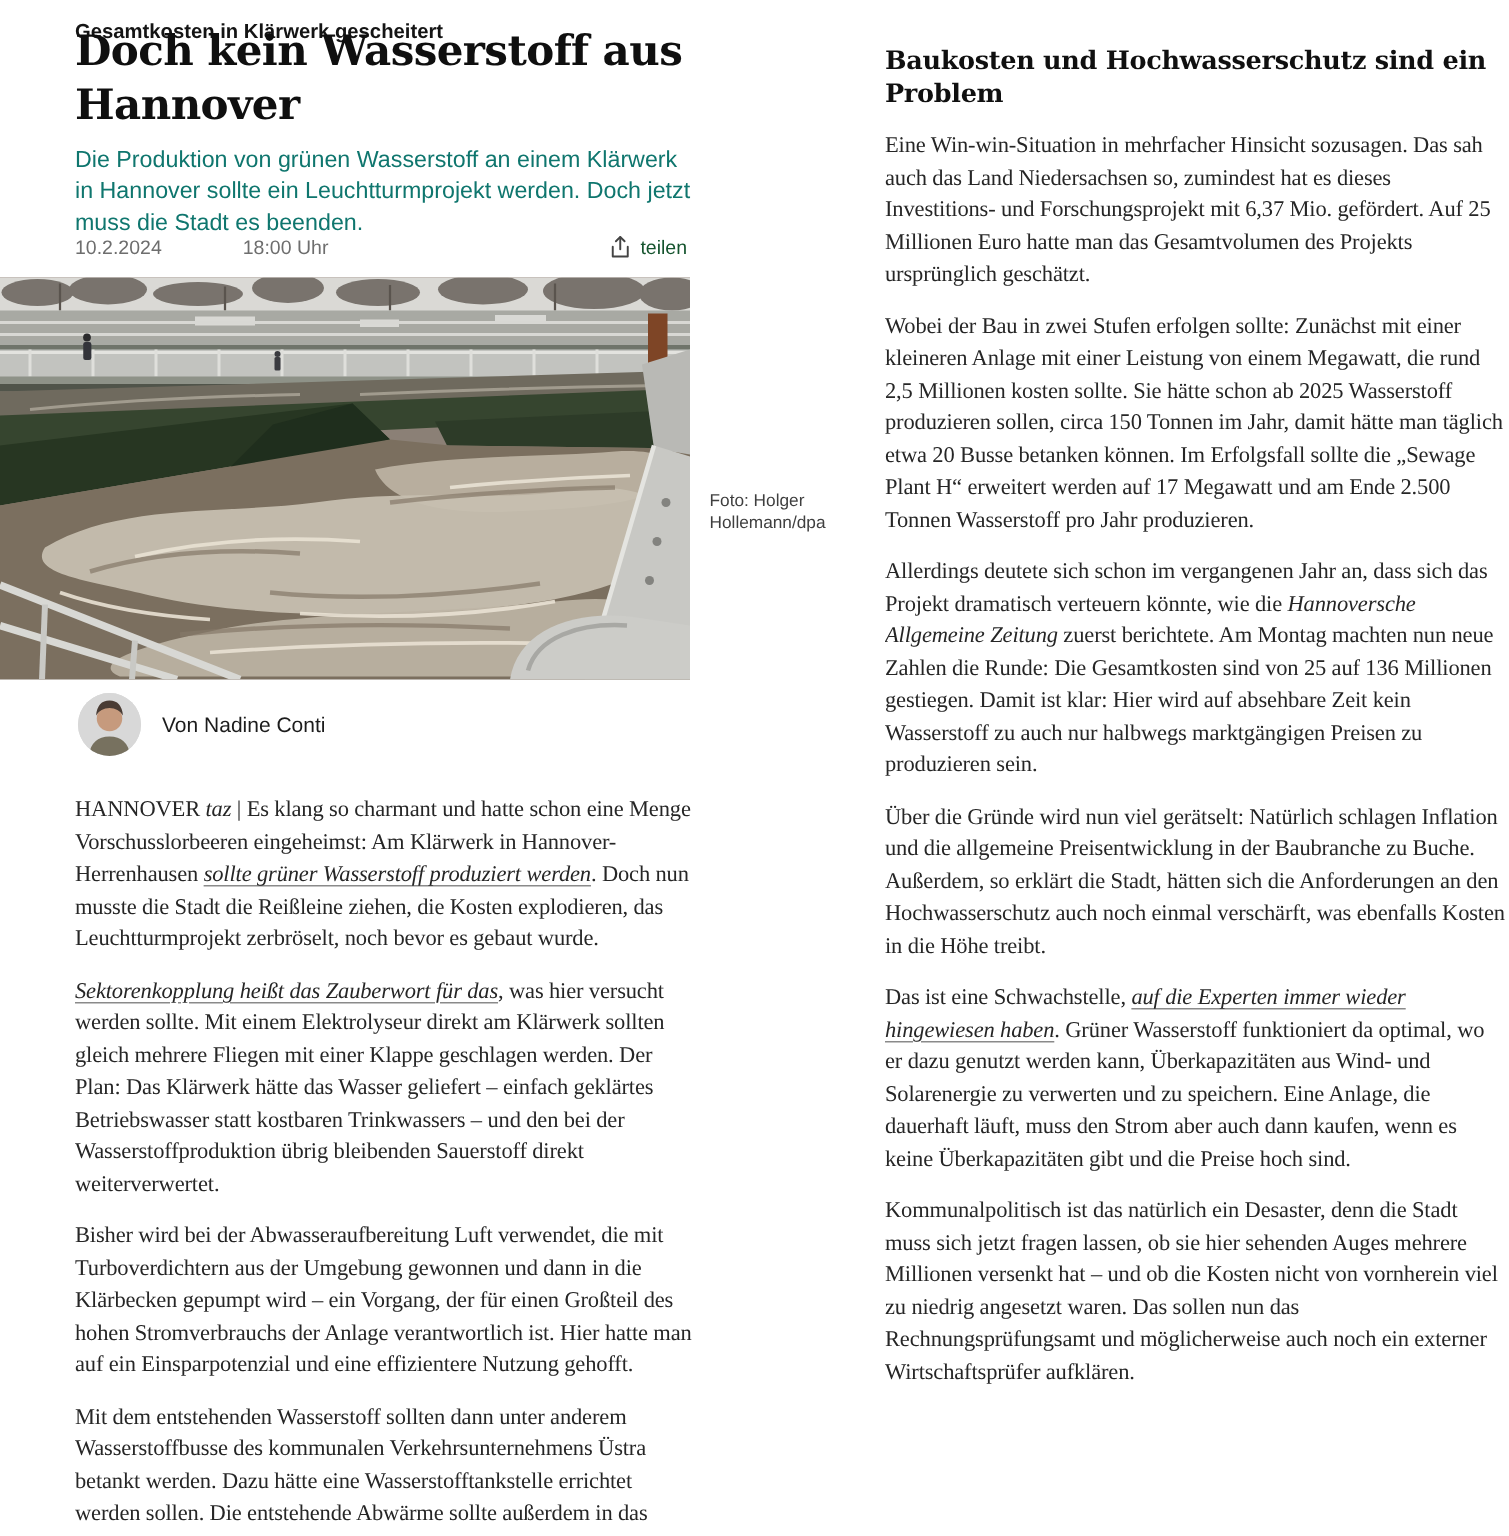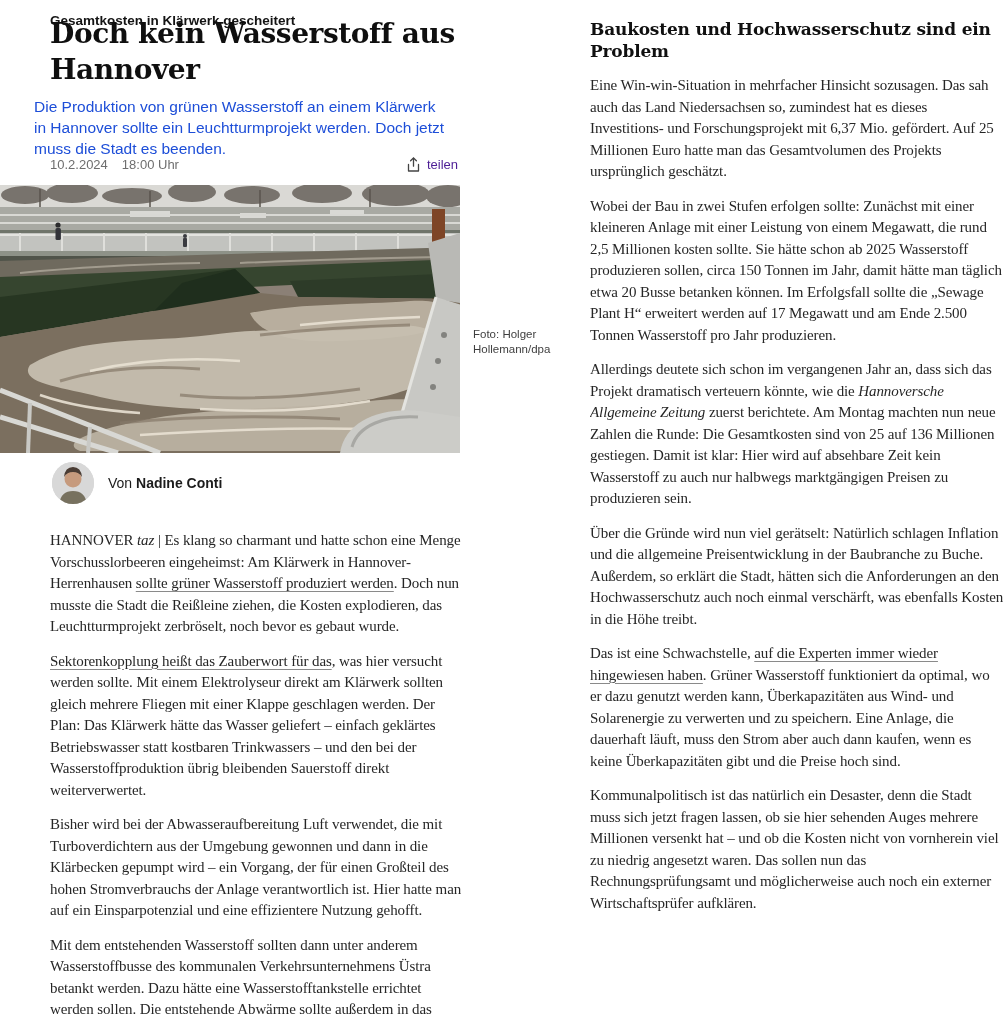--- a/index.html
+++ b/index.html
@@ -14,65 +14,65 @@
   
   .kicker {
     left:50px; top:12px; width:420px;
     font:600 13.5px/18px "Liberation Sans", sans-serif; color:#141414;
   }
   .headline {
     left:50px; top:16px; width:424px;
     font:700 28px/36px "DejaVu Serif", serif; letter-spacing:-0.4px; color:#0f0f0f;
   }
   .lede {
-    left:34px; top:96px; width:412px;
-    font:400 15.5px/21px "Liberation Sans", sans-serif; color:#1d4ed8;
+    left:50px; top:96px; width:412px;
+    font:400 15.5px/21px "Liberation Sans", sans-serif; color:#0f766e;
   }
   .meta {
     left:50px; top:156px; width:408px; display:flex; align-items:flex-start;
-    font:400 13px/18px "Liberation Sans", sans-serif; color:#6e6e6e;
+    font:400 13px/18px "Liberation Sans", sans-serif; color:#6e6e6e;gap:40px;
   }
   .meta .time { margin-left:14px; }
   .share-btn {
     margin-left:auto; display:flex; align-items:center; gap:6px;
     background:none; border:none; cursor:pointer;
-    font:400 13px/18px "Liberation Sans", sans-serif; color:#4c1d95;
+    font:400 13px/18px "Liberation Sans", sans-serif; color:#14532d;
   }
   .share-btn svg { display:block; }
 
   
   .photo { left:0; top:185px; width:460px; height:268px; overflow:hidden; background:#8b8076; }
   .photo svg { display:block; }
   .caption {
     left:473px; top:327px; width:117px;
     font:400 11.5px/14.5px "Liberation Sans", sans-serif; color:#3f3f3f;
     overflow-wrap:anywhere;
   }
   .caption .credit { display:block; }
 
   
   .author { left:52px; top:462px; display:flex; align-items:center; gap:14px; }
   .avatar { width:42px; height:42px; border-radius:50%; overflow:hidden; background:#d8d8d8; flex:0 0 auto; }
   .author-label { font:400 14px/18px "Liberation Sans", sans-serif; color:#1c1c1c; }
-  .author-label a { color:inherit; text-decoration:none; font-weight:700;margin-top:42px; }
+  .author-label a { color:inherit; text-decoration:none; font-weight:400;margin-top:42px; }
 
   
   .body-copy {
     font:400 15px/21.5px "Liberation Serif", serif; color:#262626;
     letter-spacing:-0.1px;
   }
   .body-copy p { margin:0 0 13px; }
   .body-copy h2 {
     font:700 17px/22px "DejaVu Serif", serif; letter-spacing:-0.2px; color:#101010;
     margin:15px 0 13px;
   }
-  .body-copy > h2:first-child { margin-top:4px; }
+  .body-copy > h2:first-child { margin-top:16px; }
   .body-copy a {
     color:inherit; text-decoration:underline;
-    text-decoration-color:#8a8a8a; text-decoration-thickness:1px; text-underline-offset:3px;
+    text-decoration-color:#8a8a8a; text-decoration-thickness:1px; text-underline-offset:3px;font-style:italic;
   }
   .body-copy em { font-style:italic; }
   .body-left  { left:50px;  top:530px; width:414px; height:494px; overflow:hidden; }
   .body-right { left:590px; top:14px;  width:414px; height:1004px; overflow:hidden; }
 </style>
 </head>
 <body>
 
 <div class="abs kicker">Gesamtkosten in Klärwerk gescheitert</div>
 <h1 class="abs headline">Doch kein Wasserstoff aus Hannover</h1>

